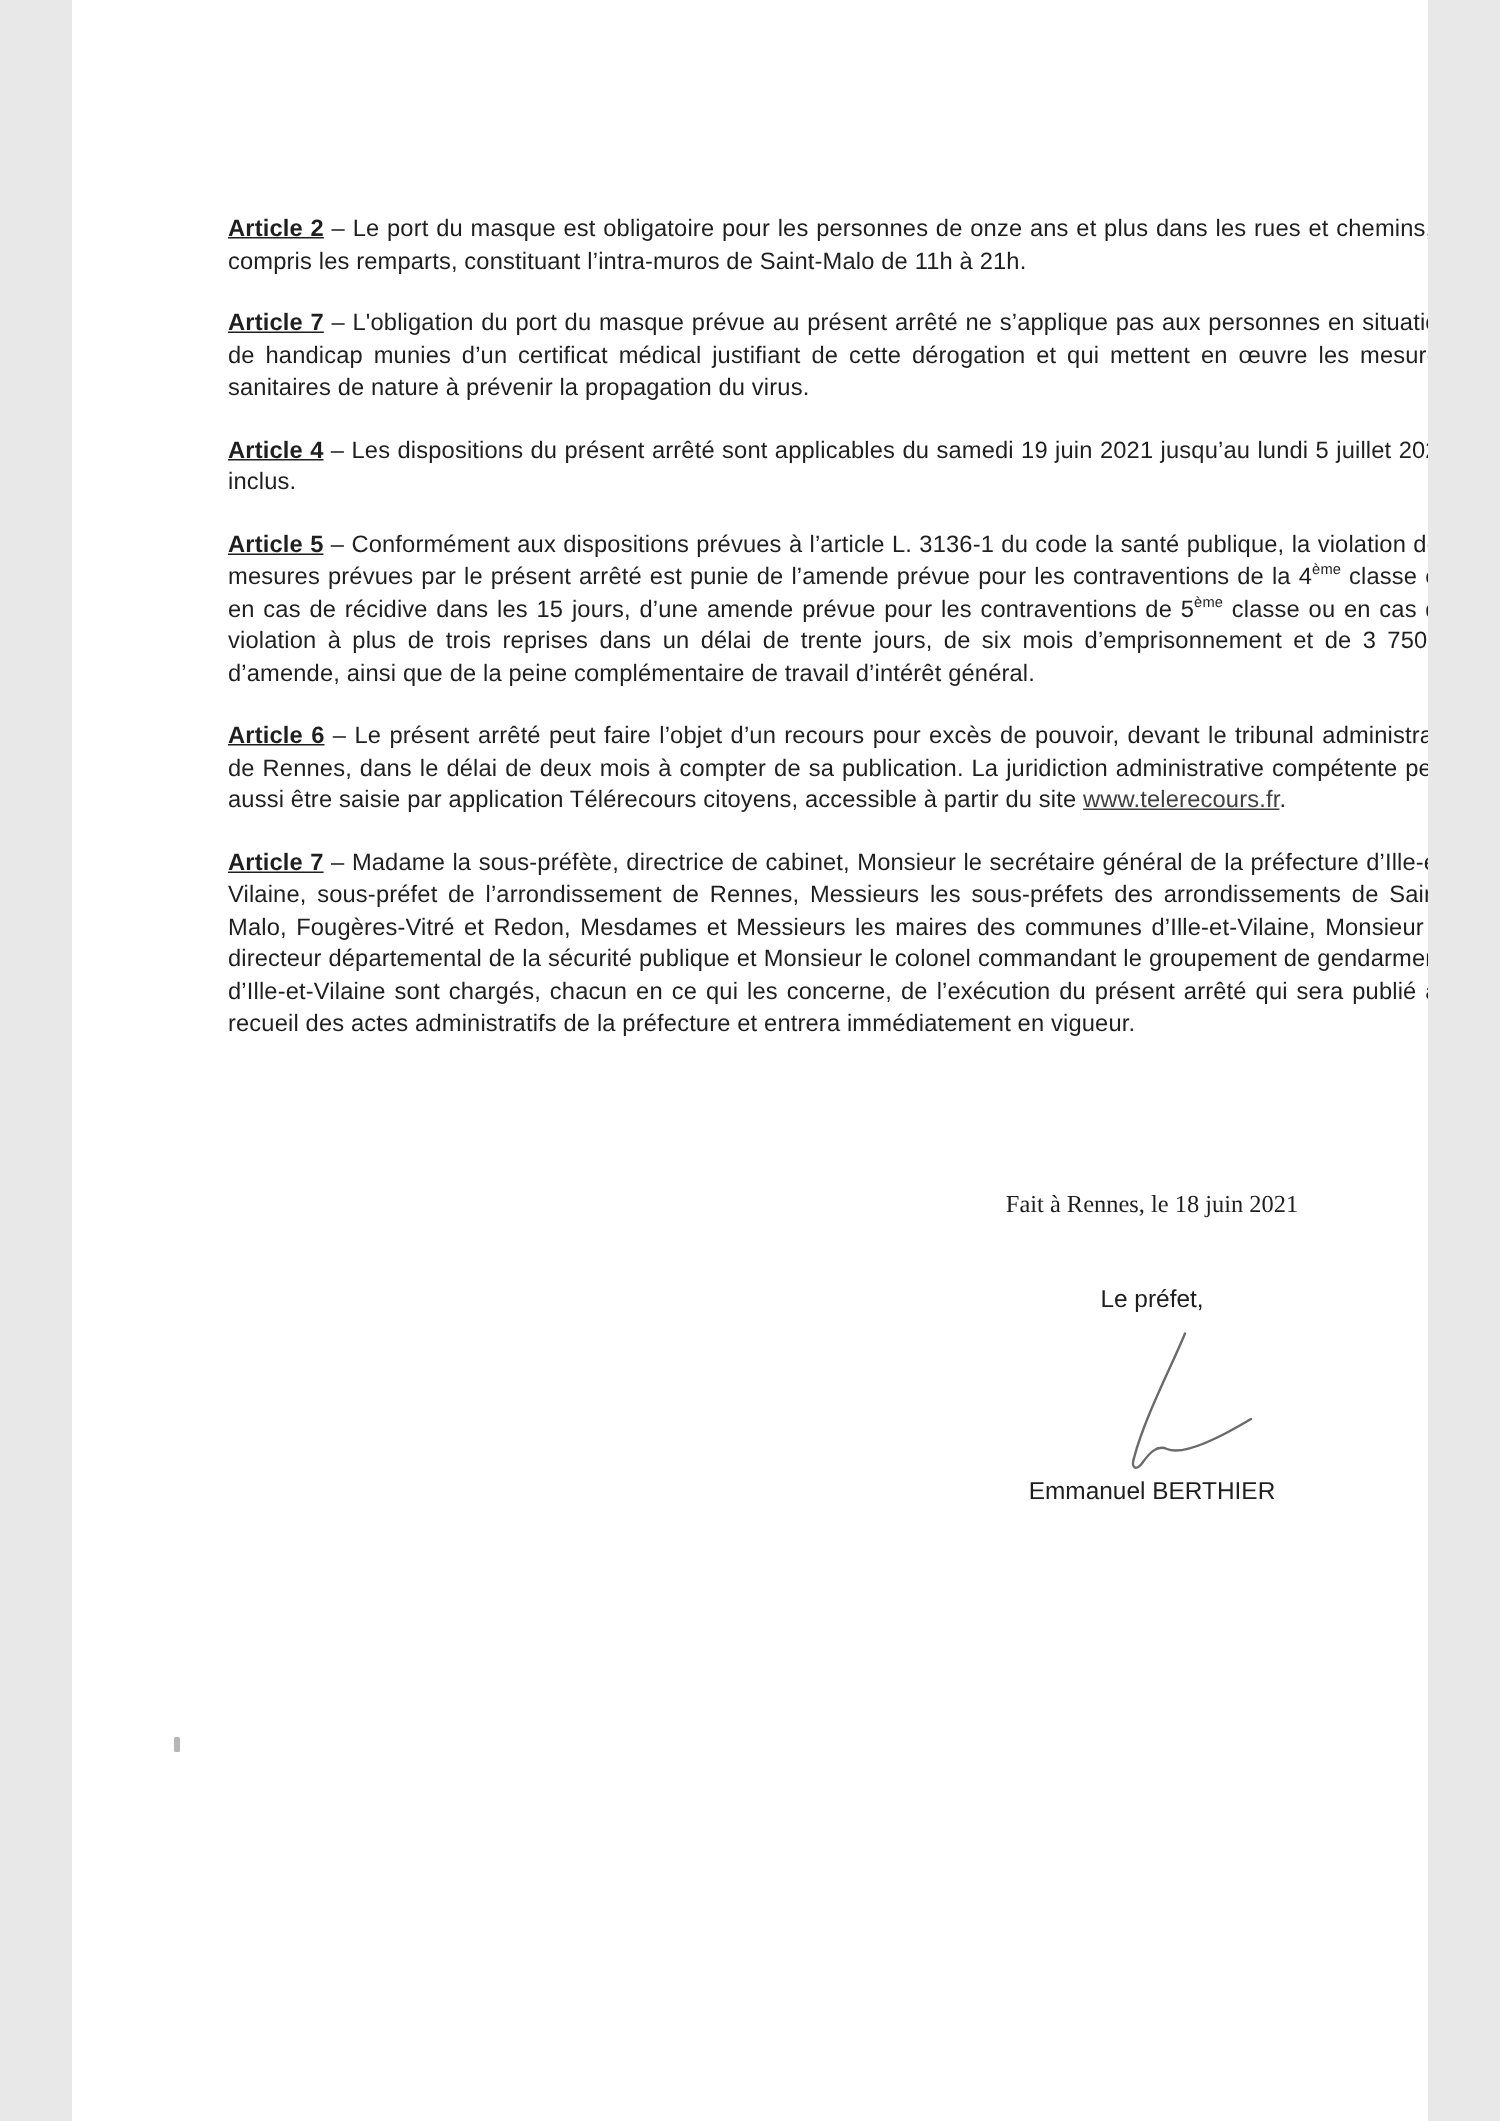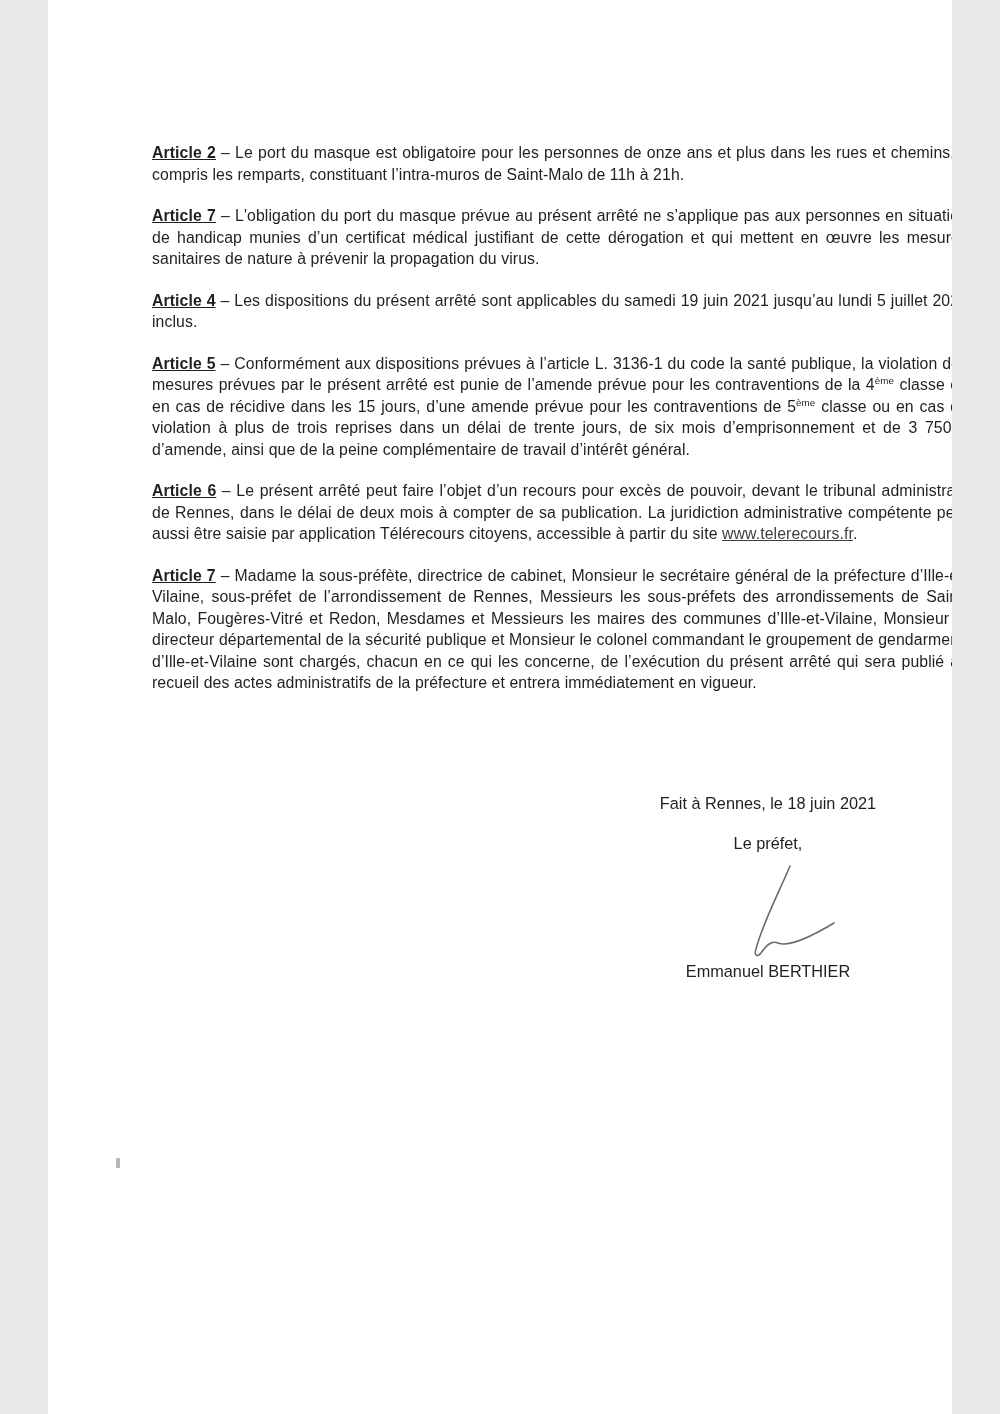--- a/index.html
+++ b/index.html
@@ -48,24 +48,24 @@
   }
   .closing-block {
     position: absolute;
     left: 555px;
     top: 792px;
     width: 330px;
     text-align: center;
     font-size: 16.3px;
     line-height: 22px;
   }
-  .closing-place-date { display: block; }
+  .closing-place-date { display: block; font-family: Liberation Serif, serif; }
   .closing-title {
     display: block;
-    margin-top: 18px;
+    margin-top: 41px;
   }
   .signature-svg {
     display: block;
     margin: 8px auto 0 auto;
   }
   .closing-name {
     display: block;
     margin-top: 0px;
   }
   .scan-speck {

